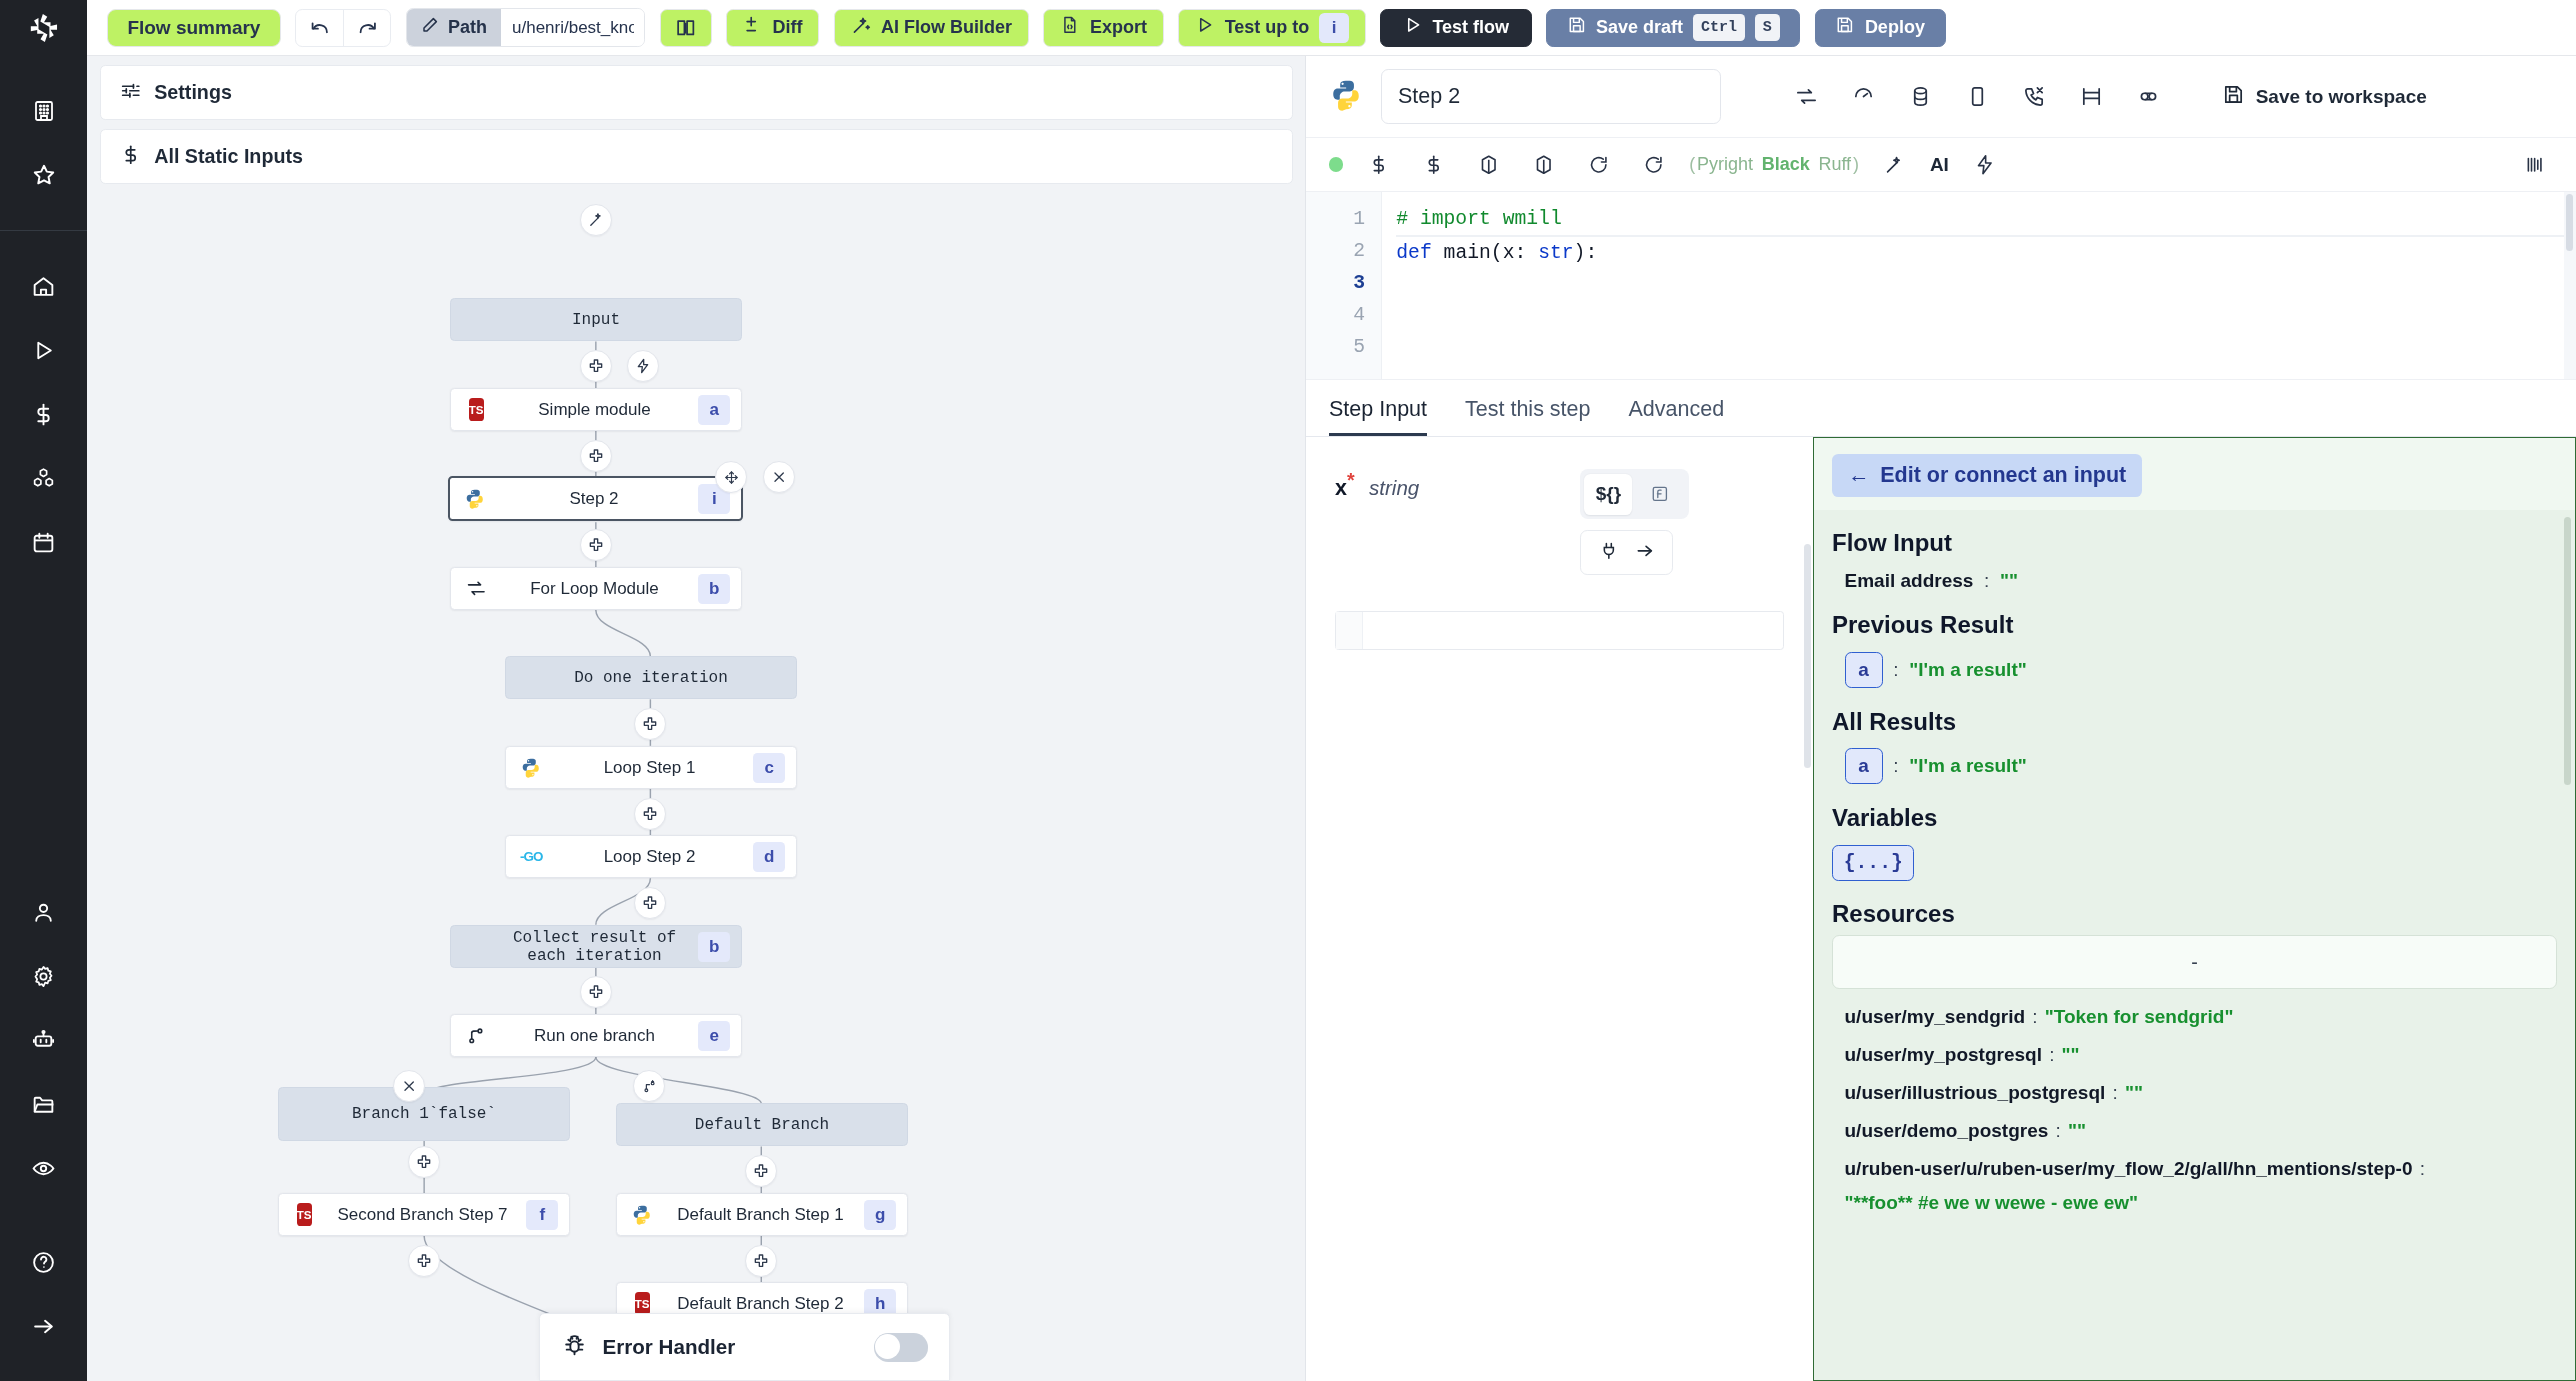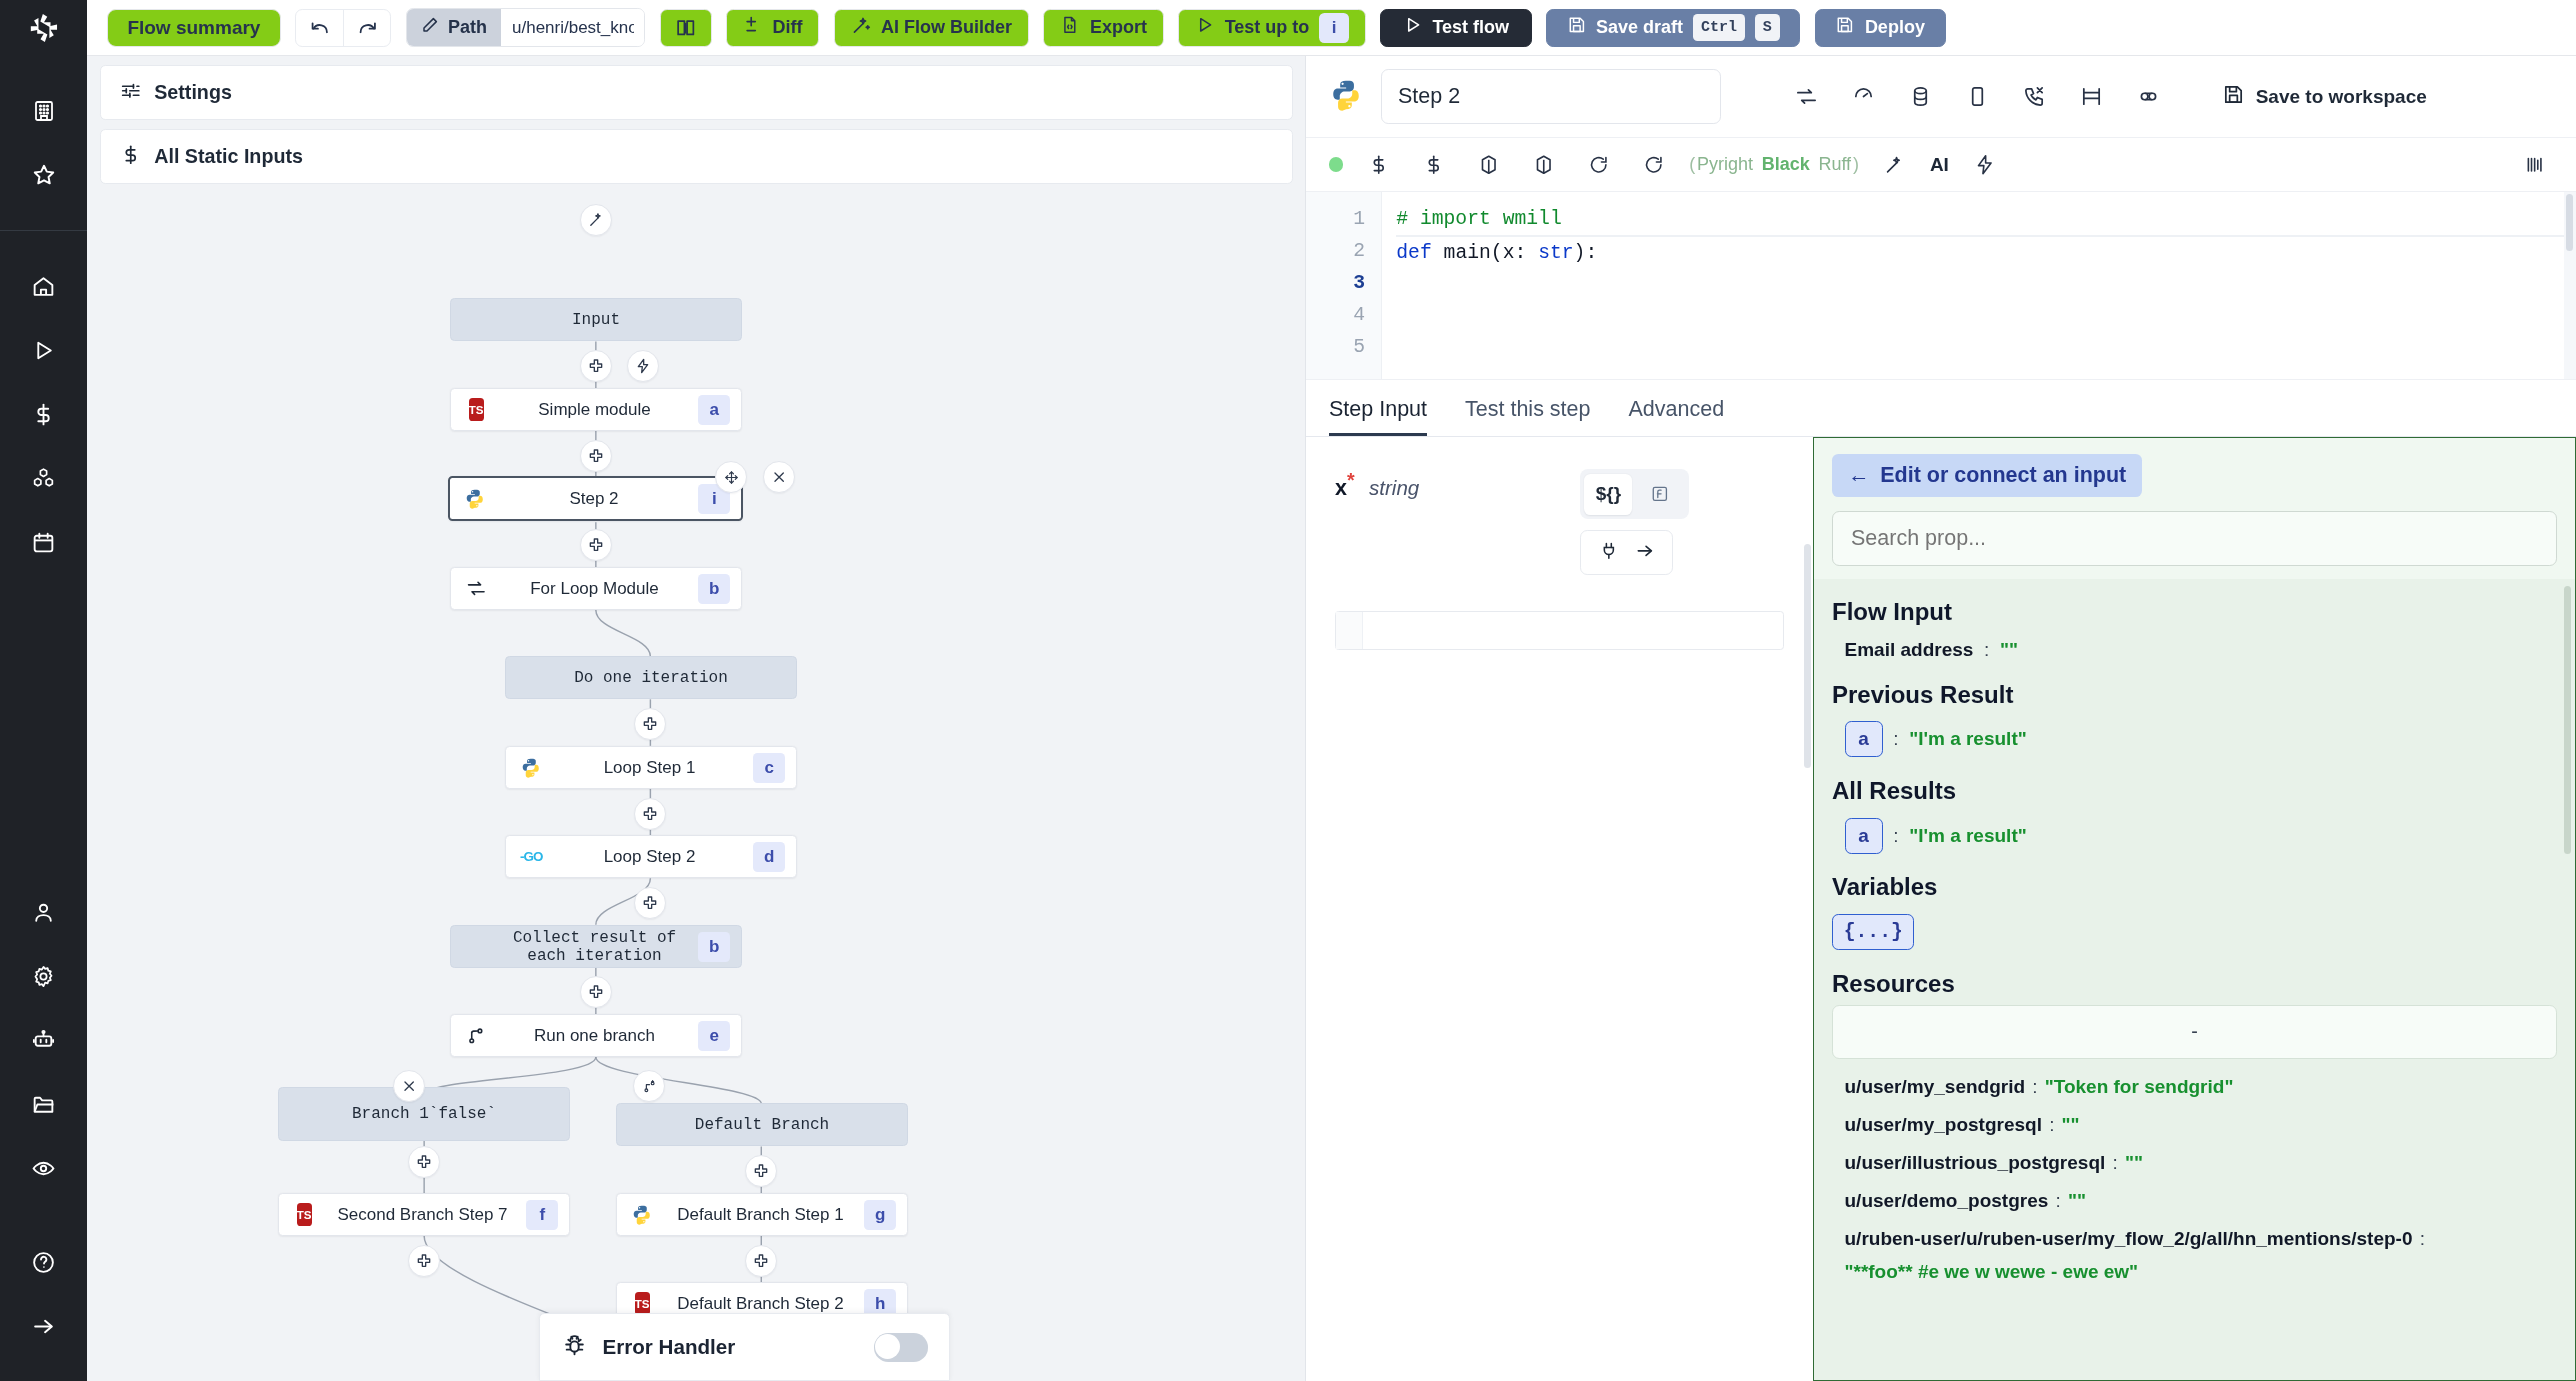--- a/index.html
+++ b/index.html
@@ -30,21 +30,21 @@
   
   .right-col { flex: 1 1 auto; display: flex; flex-direction: column; min-width: 0; }
   .topbar {
     height: 56px; flex: 0 0 56px; background: #ffffff;
     border-bottom: 0.9px solid #e5e7eb;
     display: flex; align-items: center; gap: 14.3px; padding: 0 18px 0 19.7px;
   }
   .btn {
     display: inline-flex; align-items: center; gap: 9.8px;
     height: 38px; padding: 0 16px; border-radius: 7.2px;
-    border: 0.9px solid #e5e7eb; background: #84cc16;
+    border: 0.9px solid #e5e7eb; background: #bef264;
     font-size: 18px; font-weight: 600; color: #26334d; cursor: pointer; white-space: nowrap;
   }
   .btn-flow-summary { padding: 0 19.7px; border-radius: 9px; font-size: 19px; }
   .undo-group { display: flex; border: 0.9px solid #e9ecf1; border-radius: 7.2px; overflow: hidden; height: 38px; }
   .undo-group > div {
     width: 47px; display: flex; align-items: center; justify-content: center; cursor: pointer; color: #26334d;
   }
   .undo-group > div + div { border-left: 0.9px solid #e9ecf1; }
   .path-wrap { display: flex; align-items: center; height: 39px; border-radius: 7.2px; overflow: hidden; border: 0.9px solid #e3e6eb;}
   .path-label {
@@ -957,21 +957,20 @@
             </div>
             <div class="pane-scroll" style="top:107px"></div>
           </div>
 
           <div class="connector">
             <div class="connector-top">
               <div class="edit-connect-btn">
                 <span>←</span>
                 <span>Edit or connect an input</span>
               </div>
-              <input class="search-prop" placeholder="Search prop..." style="">
             </div>
 
             <div class="connector-body">
               <div class="sec-title">Flow Input</div>
               <div class="kv">
                 <span class="k">Email address</span>
                 <span class="sep">:</span>
                 <span class="v">""</span>
               </div>
 

